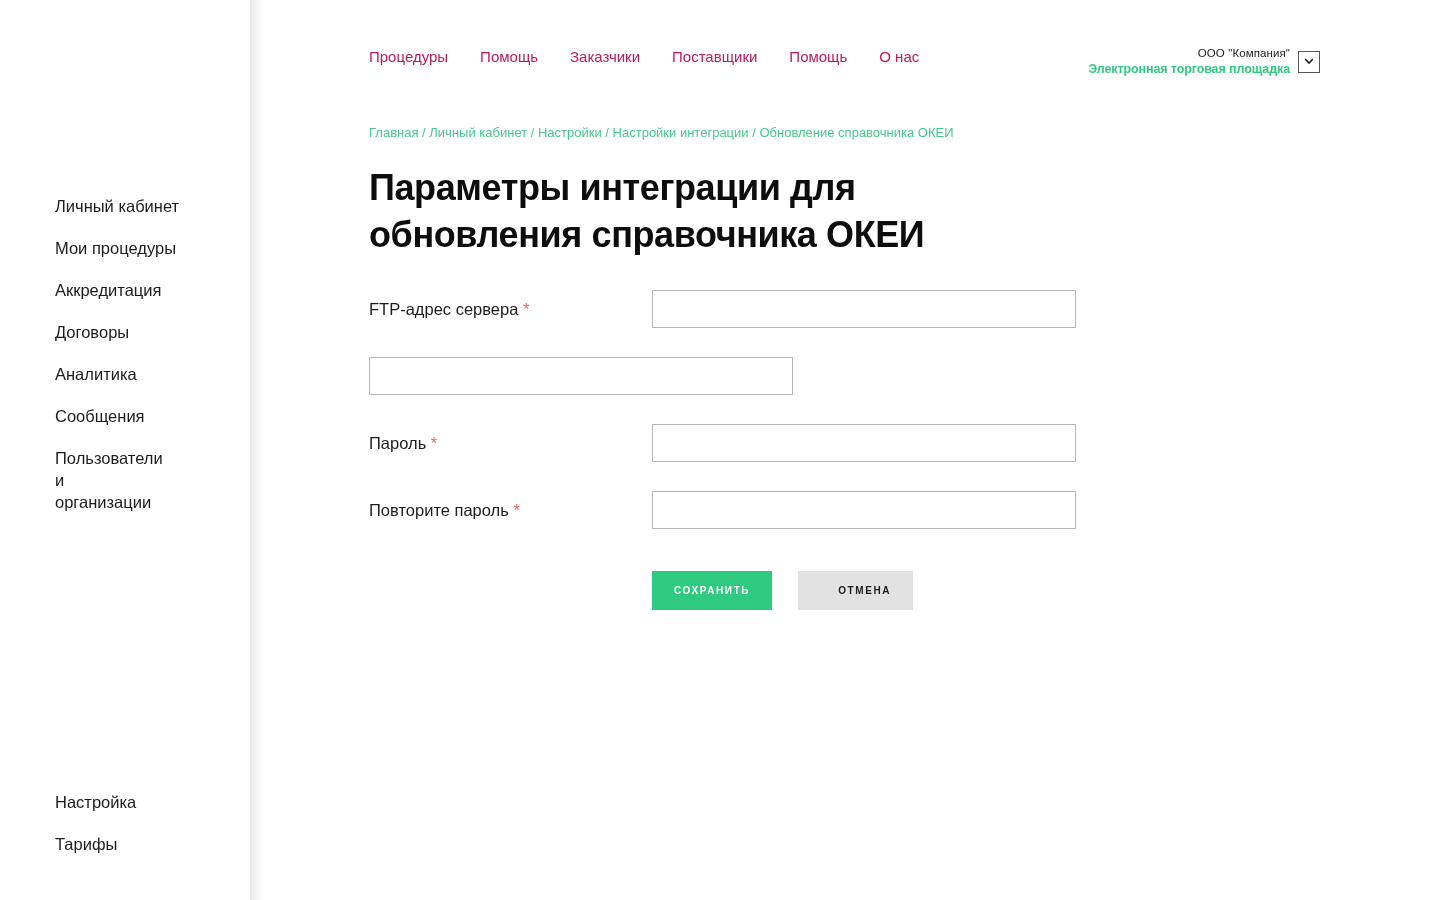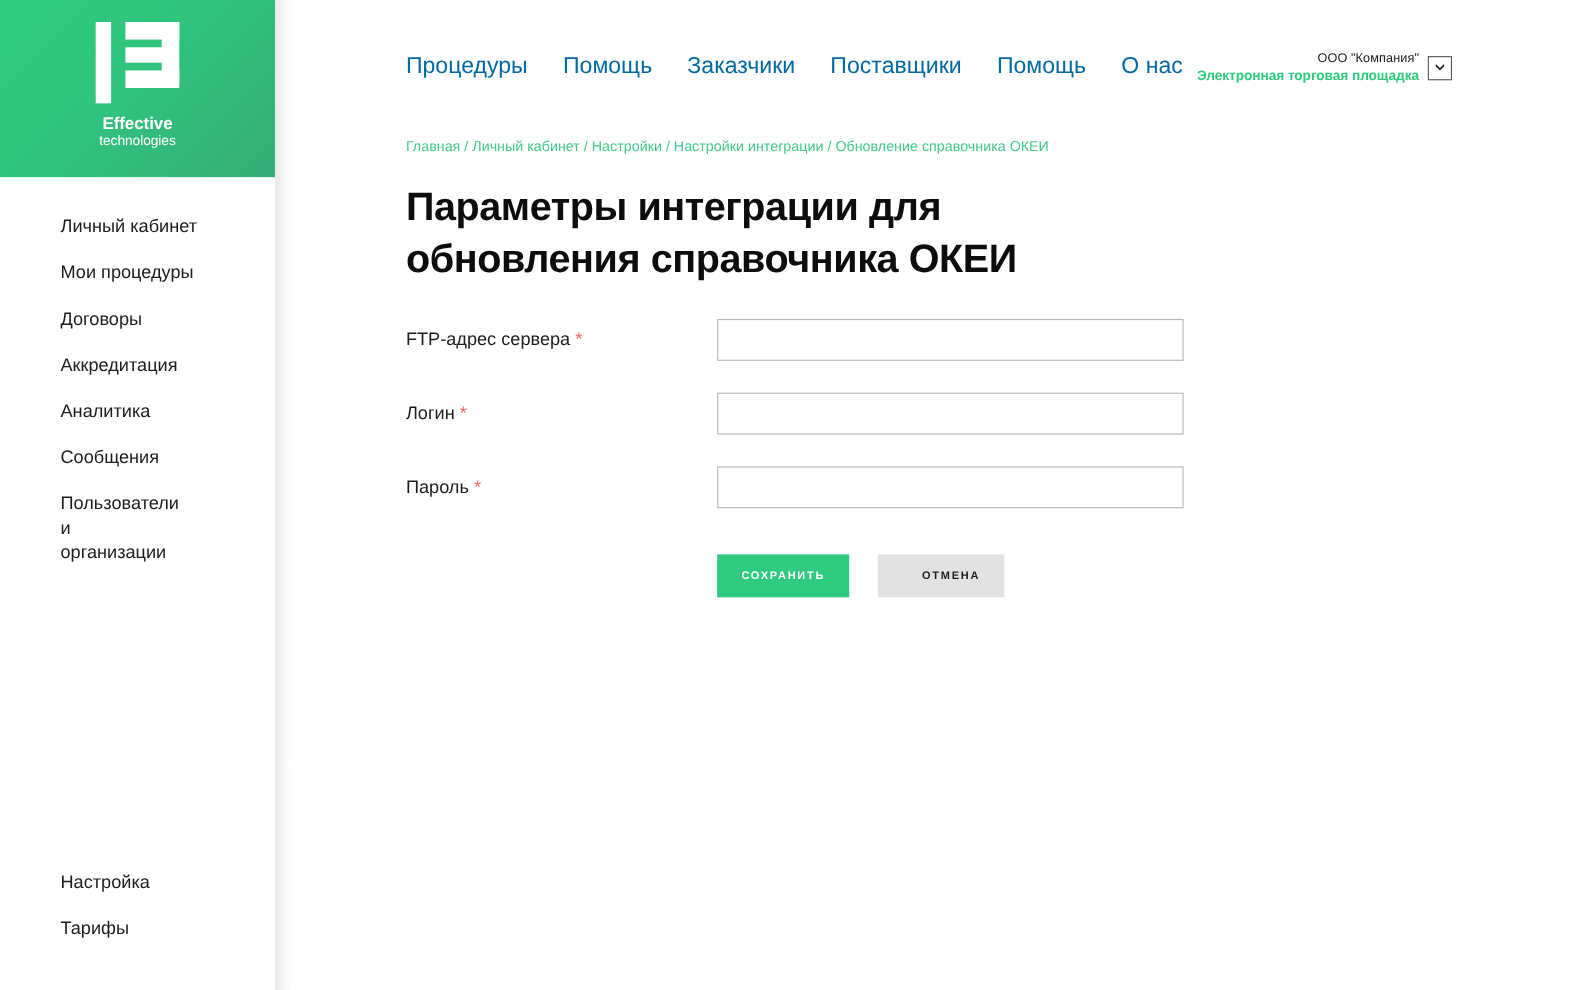--- a/index.html
+++ b/index.html
@@ -65,22 +65,22 @@
   .topbar {
     position: absolute; left: 250px; top: 0;
     width: 1190px; height: 110px;
     background: #ffffff;
   }
   .main-nav {
     position: absolute; left: 119px; top: 48px;
     display: flex; gap: 0;
   }
   .main-nav a {
-    font-size: 21px;
-    color: #0369a1;
+    font-size: 15px;
+    color: #be185d;
     text-decoration: none;
     margin-right: 32px;
     cursor: pointer;
     white-space: nowrap;
   }
   .main-nav a:last-child { margin-right: 0; }
 
   .account-box {
     position: absolute; right: 120px; top: 46px;
     display: flex; align-items: center; gap: 8px;
@@ -155,41 +155,26 @@
   .btn-primary { background: #2dca7f; color: #ffffff; }
   .btn-secondary { background: #e2e2e2; color: #1c1c1c; padding-left: 40px; }
 </style>
 </head>
 <body>
 
 <div id="app">
 
   <aside class="sidebar">
 
-    <div class="logo-block">
-      <span class="logo-mark">
-        <svg class="logo-mark" viewBox="0 0 80 78" xmlns="http://www.w3.org/2000/svg" aria-hidden="true">
-          <rect x="2" y="1" width="14" height="74" fill="#ffffff"></rect>
-          <rect x="29" y="1" width="49" height="16" fill="#ffffff"></rect>
-          <rect x="62" y="1" width="16" height="54" fill="#ffffff"></rect>
-          <rect x="29" y="24" width="38" height="14" fill="#ffffff"></rect>
-          <rect x="29" y="45" width="49" height="16" fill="#ffffff"></rect>
-        </svg>
-      </span>
-      <div class="logo-wordmark">
-        <span class="logo-word-1">Effective</span>
-        <span class="logo-word-2">technologies</span>
-      </div>
-    </div>
 
     <nav class="side-nav">
       <a class="side-item" href="#">Личный кабинет</a>
       <a class="side-item" href="#">Мои процедуры</a>
+      <a class="side-item" href="#">Аккредитация</a>
       <a class="side-item" href="#">Договоры</a>
-      <a class="side-item" href="#">Аккредитация</a>
       <a class="side-item" href="#">Аналитика</a>
       <a class="side-item" href="#">Сообщения</a>
       <a class="side-item" href="#" style="max-width:160px;">Пользователи и организации</a>
     </nav>
 
     <nav class="side-nav-bottom">
       <a class="side-item" href="#">Настройка</a>
       <a class="side-item" href="#">Тарифы</a>
     </nav>
 
@@ -230,29 +215,32 @@
     <h1 class="page-title">Параметры интеграции для обновления справочника ОКЕИ</h1>
 
     <form class="form">
 
       <div class="form-row">
         <label class="form-label"><span>FTP-адрес сервера</span> <span class="req">*</span></label>
         <input class="form-input" type="text" value="" style="">
       </div>
 
       <div class="form-row">
-        <label class="form-label"><span>Логин</span> <span class="req">*</span></label>
         <input class="form-input" type="text" value="" style="">
       </div>
 
       <div class="form-row">
         <label class="form-label"><span>Пароль</span> <span class="req">*</span></label>
         <input class="form-input" type="password" value="" style="">
       </div>
 
+      <div class="form-row">
+        <label class="form-label"><span>Повторите пароль</span> <span class="req">*</span></label>
+        <input class="form-input" type="password" value="" style="">
+      </div>
 
       <div class="form-actions">
         <button type="submit" class="btn btn-primary">СОХРАНИТЬ</button>
         <button type="button" class="btn btn-secondary">ОТМЕНА</button>
       </div>
 
     </form>
 
   </main>
 

